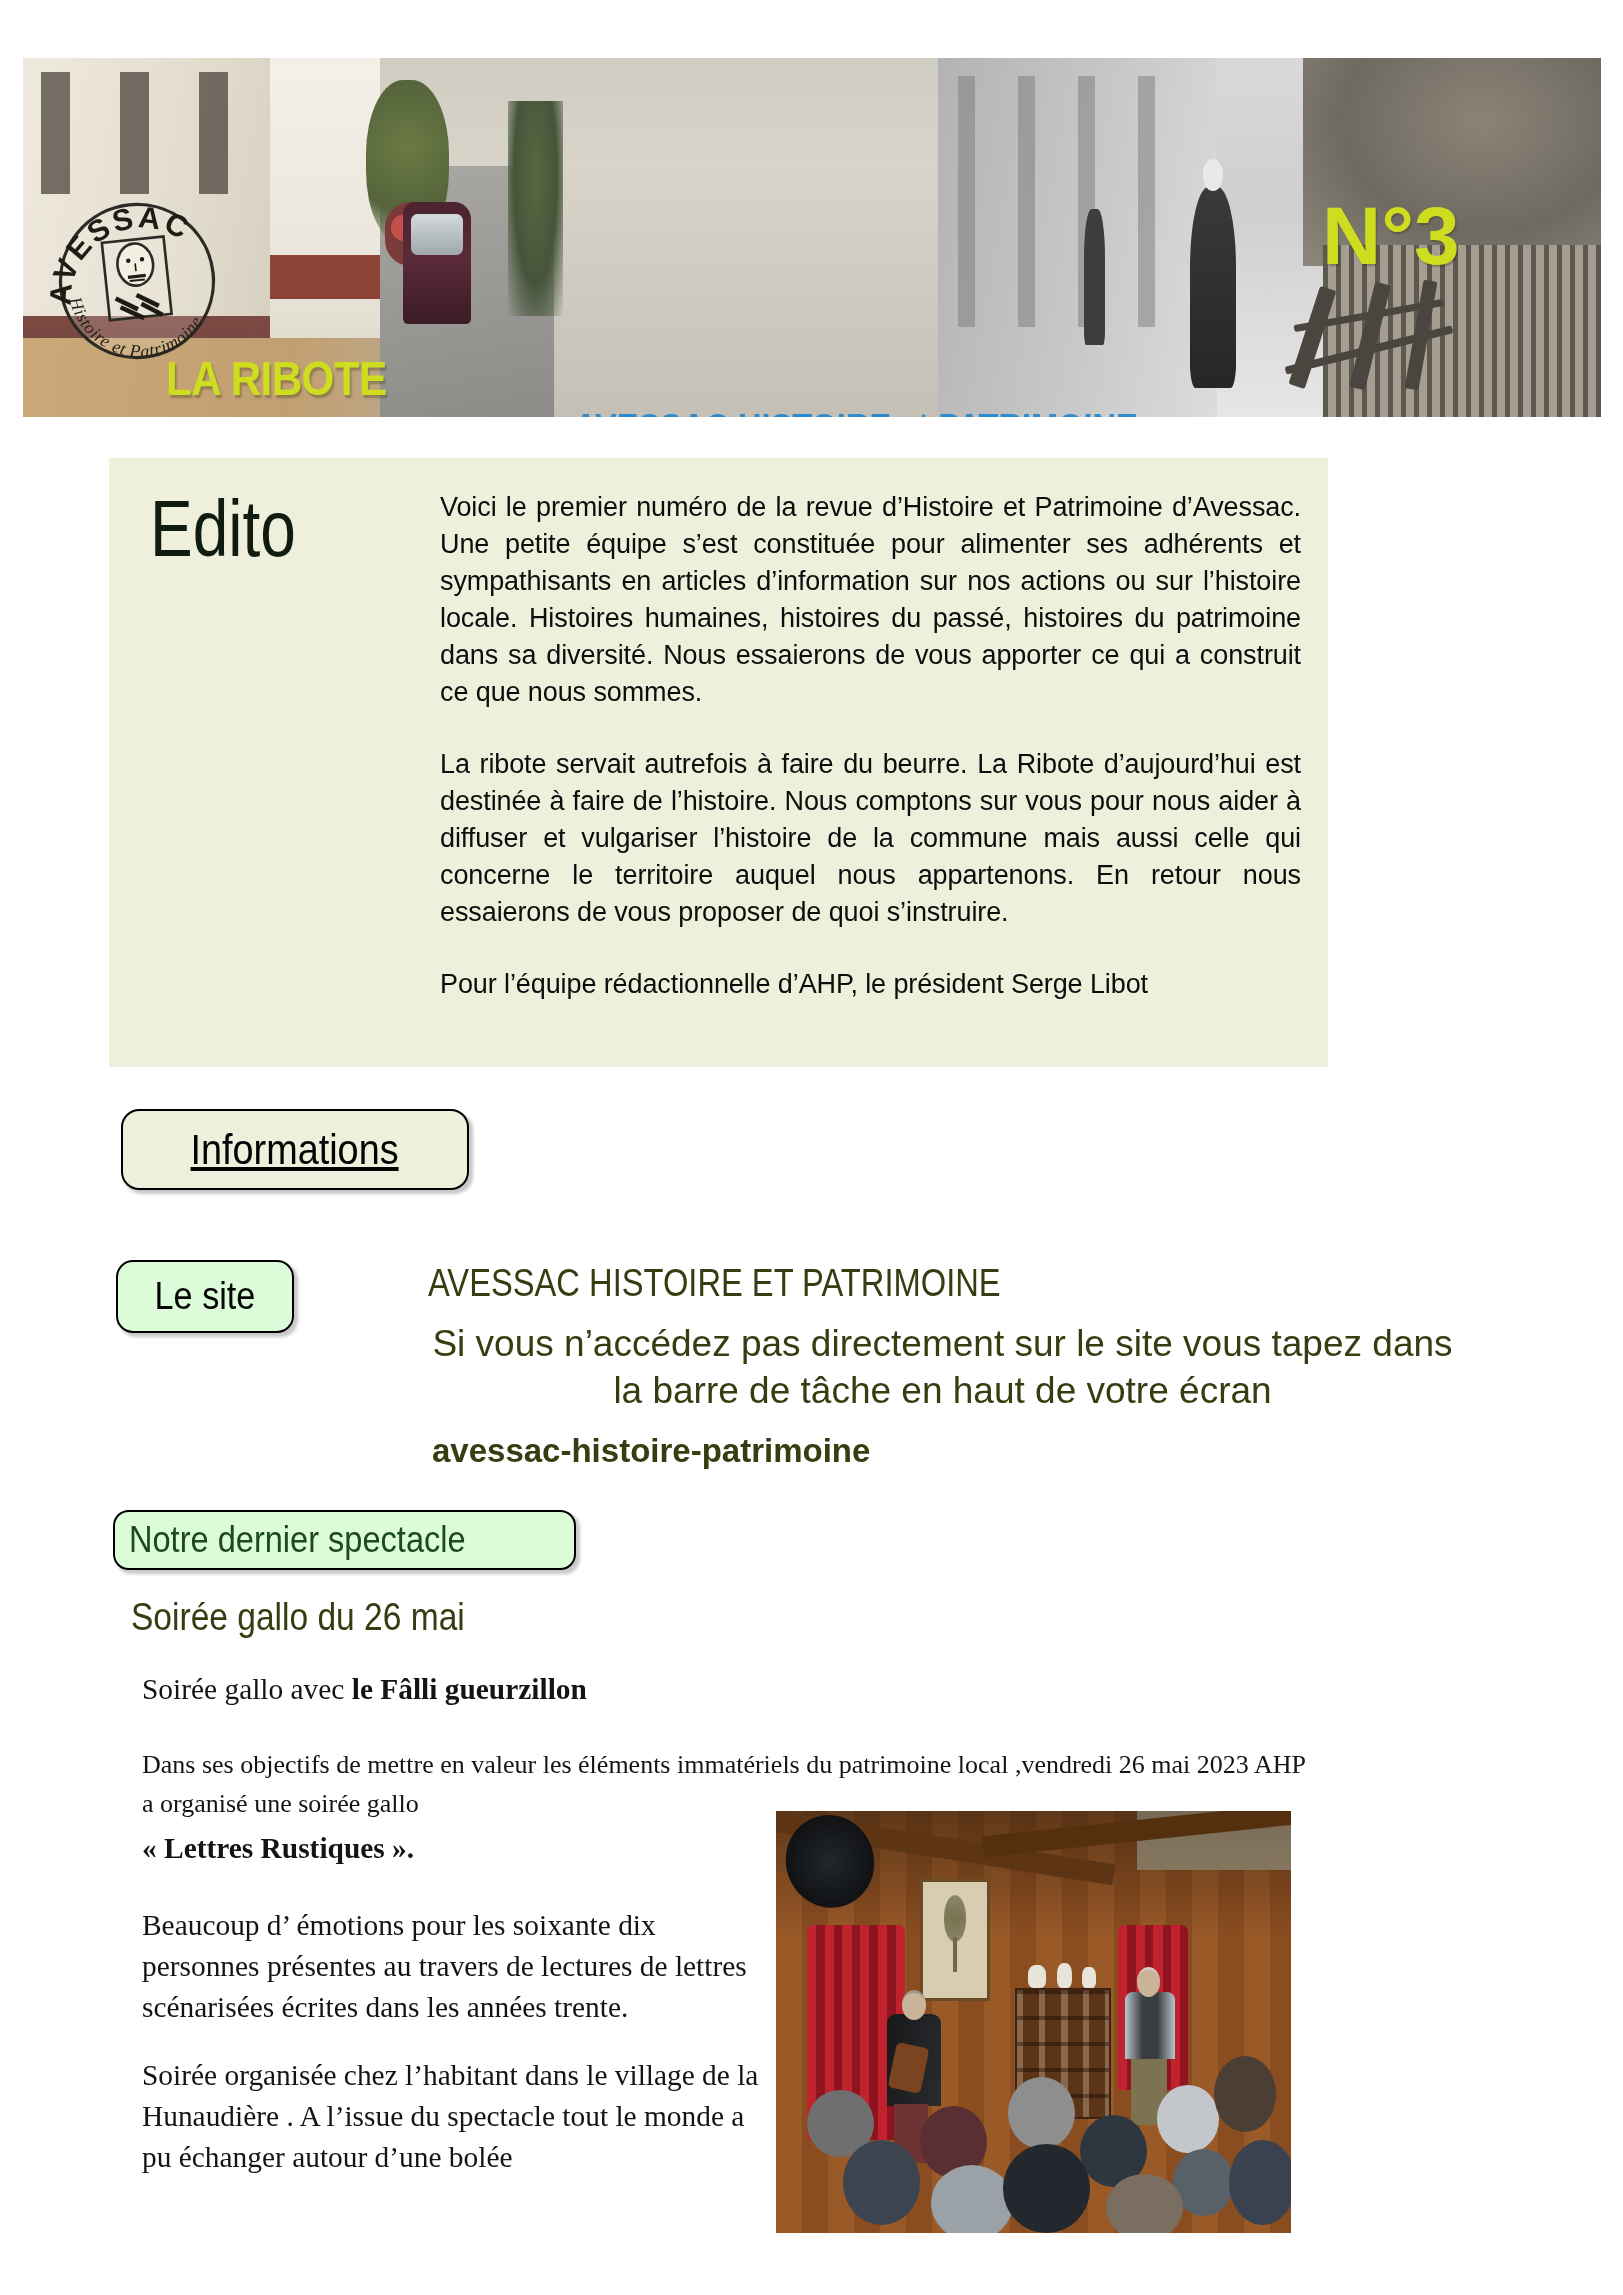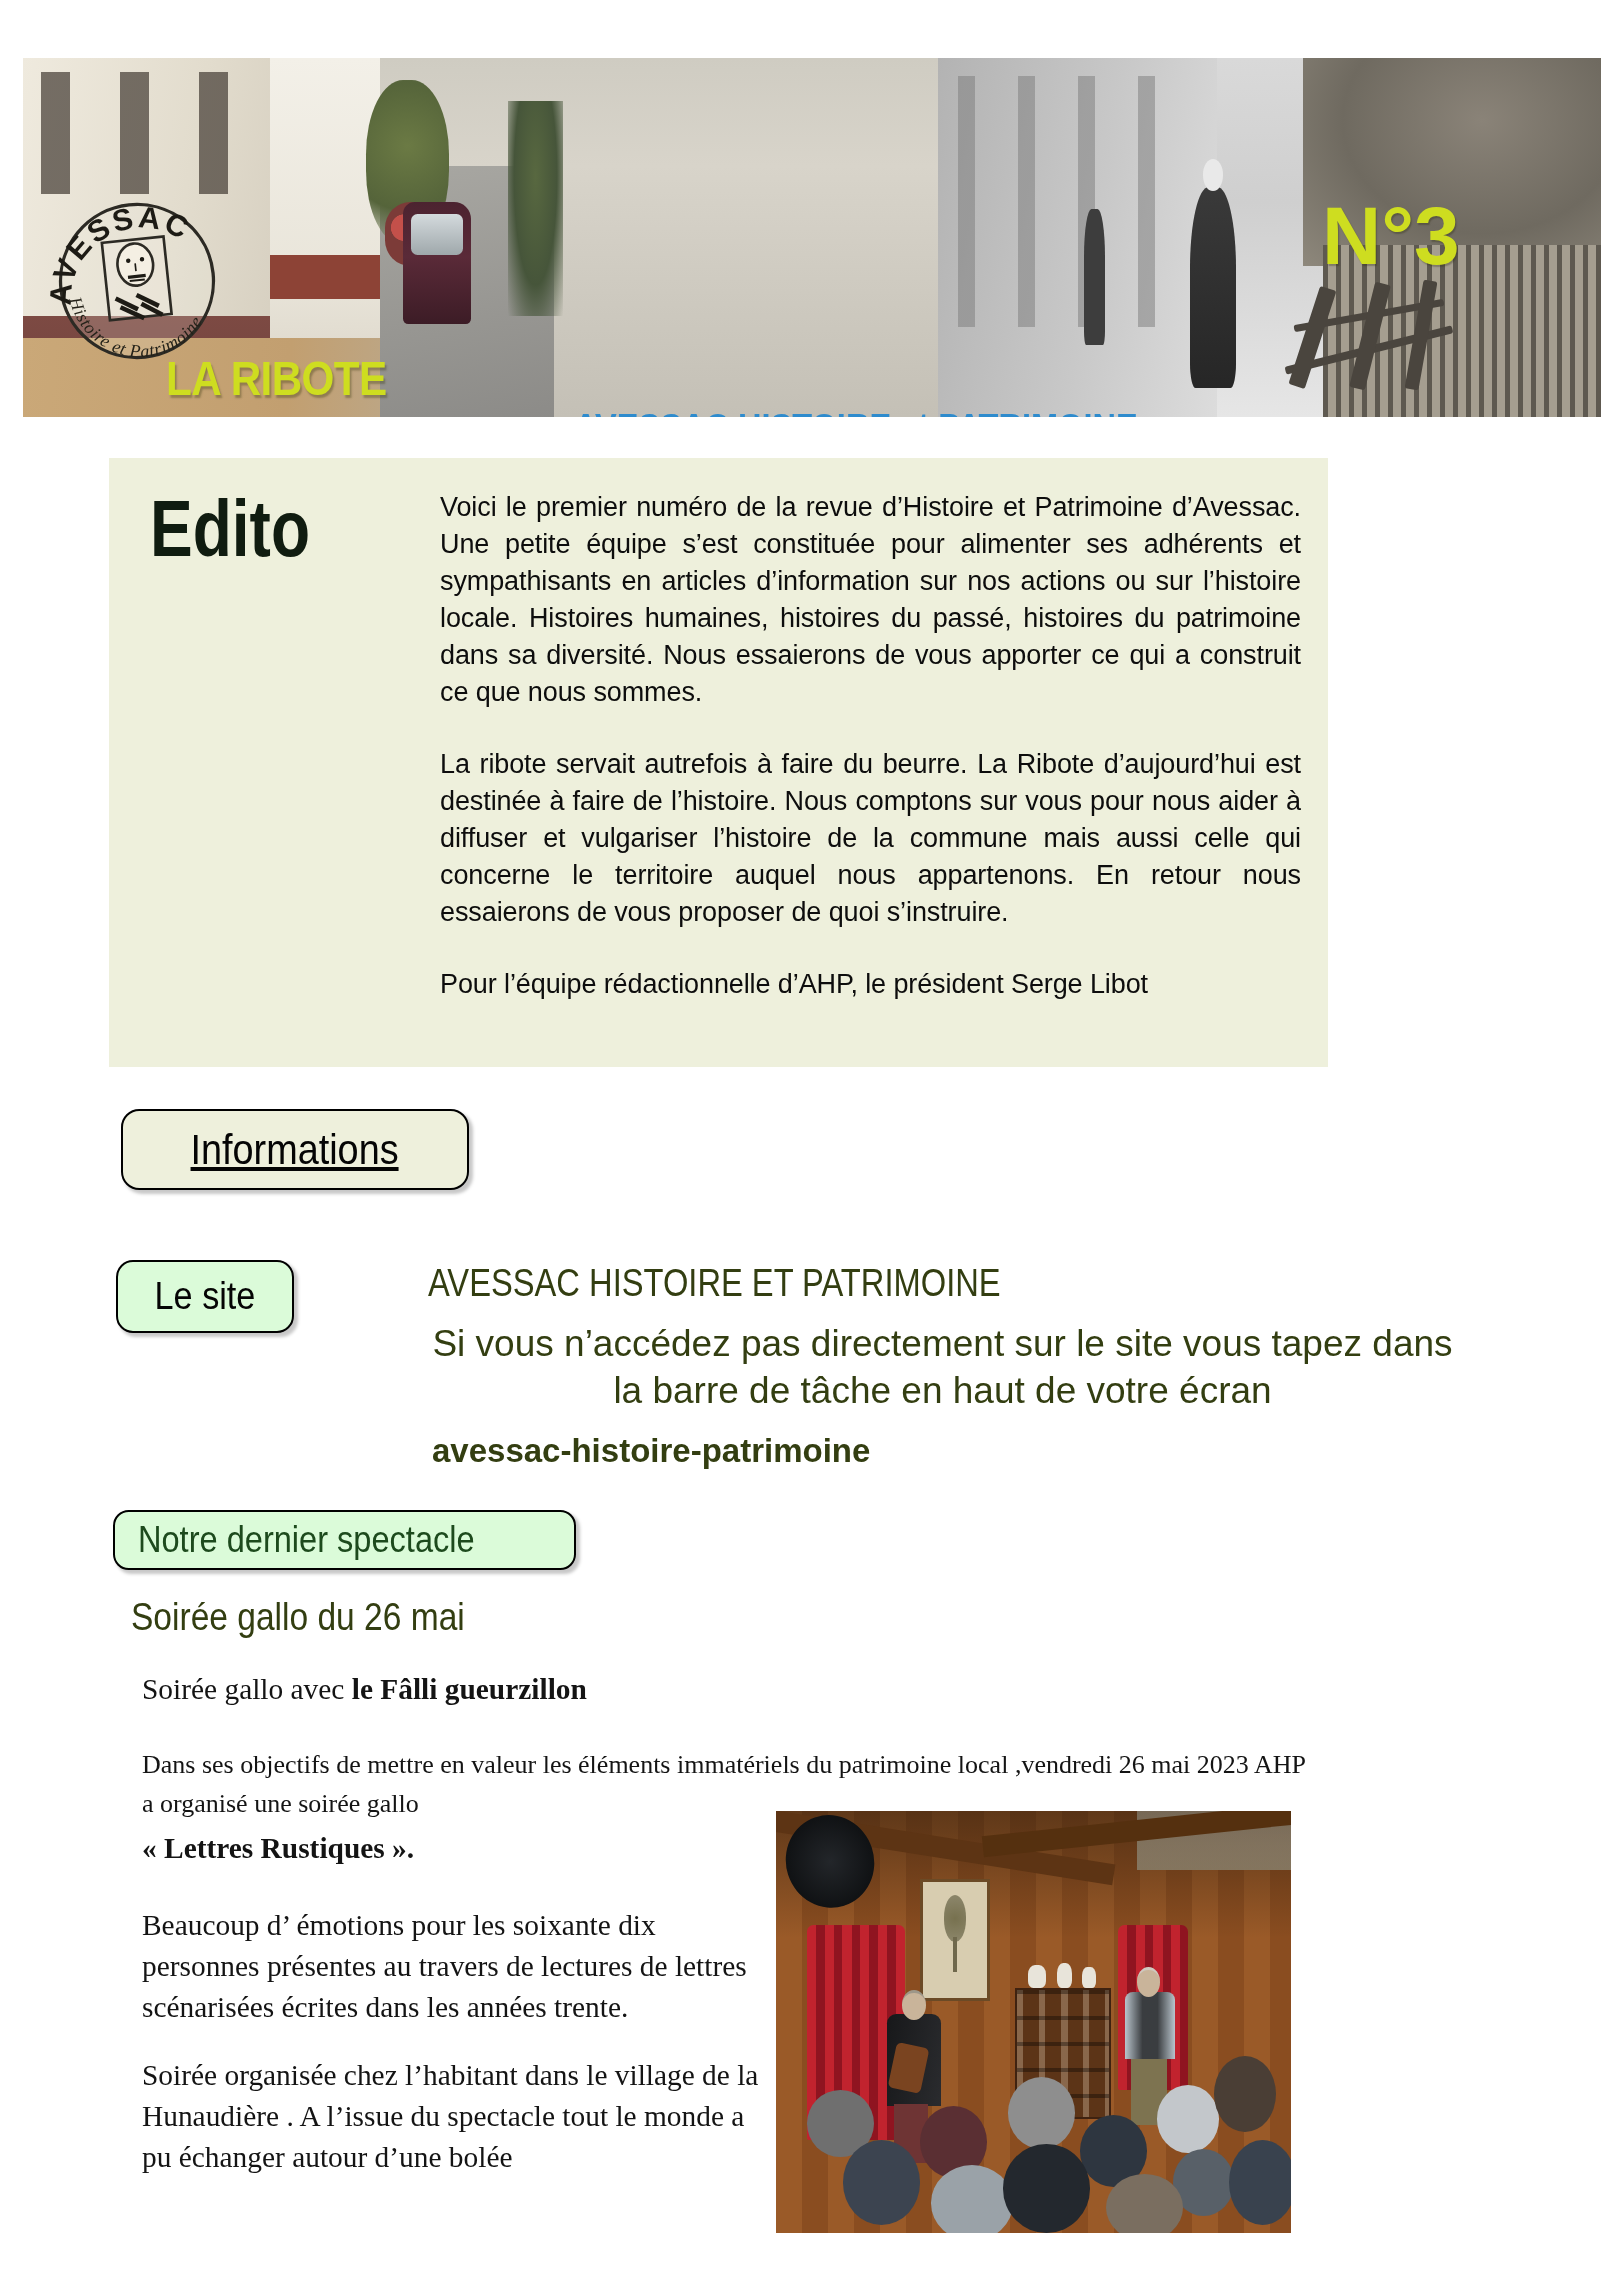--- a/index.html
+++ b/index.html
@@ -66,36 +66,36 @@
   .banner-title{position:absolute;left:143px;top:293px;font-size:48px;font-weight:700;
     letter-spacing:-0.7px;color:#cedd20;text-shadow:2px 2.6px 2px rgba(55,55,15,.35);}
   .banner-subtitle{position:absolute;left:551px;top:348px;font-size:35px;font-weight:700;
     color:#2e8bcd;}
   .banner-issue{position:absolute;left:1299px;top:131px;font-size:82px;font-weight:700;
     color:#cedd20;text-shadow:1.3px 2px 1.3px rgba(40,40,10,.3);}
   .logo{position:absolute;left:25px;top:134px;width:178px;height:178px;transform:rotate(-6deg);}
 
   
   .edito{position:absolute;left:109px;top:458px;width:1219px;height:609px;background:#eef0dc;}
-  .edito-heading{position:absolute;left:41px;top:25px;font-size:80px;font-weight:700;
+  .edito-heading{position:absolute;left:41px;top:25px;font-size:80px;font-weight:400;
     color:#101c10;letter-spacing:0;}
   .edito-body{position:absolute;left:331px;top:31px;width:861px;font-size:27px;line-height:37px;
     text-align:justify;letter-spacing:-0.1px;color:#0d0d0d;}
   .edito-body p{margin:0 0 35px 0;}
   .edito-body p:last-child{margin-bottom:0;text-align:left;}
 
   
   .btn{position:absolute;display:flex;align-items:center;justify-content:center;
     border:2px solid #000;box-shadow:3.3px 3.9px 3.3px rgba(0,0,0,.22);}
   .btn-informations{left:121px;top:1109px;width:344px;height:77px;border-radius:18.3px;
     background:#eef0dc;font-size:42px;color:#050505;text-decoration:underline;}
   .btn-lesite{left:116px;top:1260px;width:174px;height:69px;border-radius:17px;
     background:#dbfbd9;font-size:38px;color:#050505;}
   .btn-spectacle{left:113px;top:1510px;width:463px;height:60px;border-radius:15.7px;
-    background:#dbfbd9;font-size:37px;color:#1d4a1d;justify-content:flex-start;padding-left:23px;box-sizing:border-box;}
+    background:#dbfbd9;font-size:37px;color:#1d4a1d;justify-content:flex-start;padding-left:14px;box-sizing:border-box;}
 
   
   .site-heading{position:absolute;left:428px;top:1262px;font-size:38px;color:#333e11;}
   .site-instruction{position:absolute;left:432px;top:1320px;width:1021px;text-align:center;
     font-size:37px;line-height:47px;color:#333e11;}
   .site-url{position:absolute;left:432px;top:1432px;width:1021px;
     font-size:33px;font-weight:700;color:#333e11;}
 
   
   .soiree-heading{position:absolute;left:131px;top:1595px;font-size:39px;color:#333e11;}

